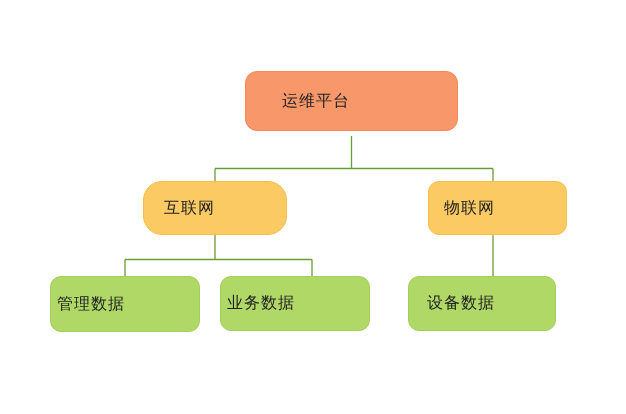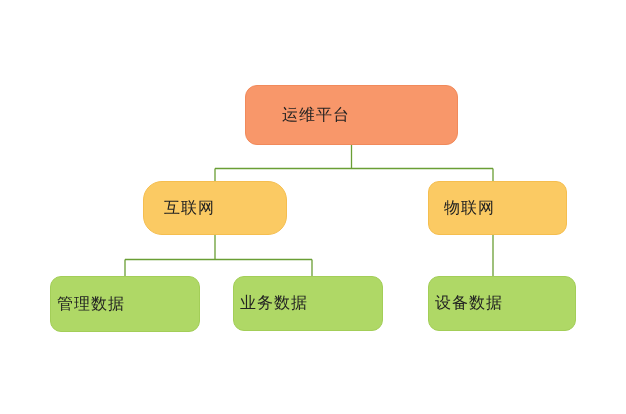--- a/index.html
+++ b/index.html
@@ -32,21 +32,21 @@
     font-size: 16px;
     letter-spacing: 1px;
     cursor: default;
   }
   .node .label {
     white-space: nowrap;
   }
   
   .node-root {
     left: 245px;
-    top: 85px;
+    top: 71px;
     width: 213px;
     height: 60px;
     background: #F8976A;
     border: 1px solid #F18A5B;
     border-radius: 12px;
     padding-left: 36px;
   }
   
   .node-internet {
     left: 143px;
@@ -73,38 +73,38 @@
     left: 50px;
     top: 276px;
     width: 150px;
     height: 56px;
     background: #AFD866;
     border: 1px solid #A3CE58;
     border-radius: 11px;
     padding-left: 6px;
   }
   .node-business {
-    left: 233px;
+    left: 220px;
     top: 276px;
     width: 150px;
     height: 55px;
     background: #AFD866;
     border: 1px solid #A3CE58;
     border-radius: 11px;
     padding-left: 6px;
   }
   .node-device {
-    left: 428px;
+    left: 408px;
     top: 276px;
     width: 148px;
     height: 55px;
     background: #AFD866;
     border: 1px solid #A3CE58;
     border-radius: 11px;
-    padding-left: 6px;
+    padding-left: 18px;
   }
 </style>
 </head>
 <body>
 
 <div class="canvas">
 
   <svg class="connectors" viewBox="0 0 626 414" xmlns="http://www.w3.org/2000/svg">
     <path d="M351.5 136 L351.5 168.5 M215 168.5 L493 168.5 M215 168.5 L215 181 M493 168.5 L493 181" fill="none" stroke="#6A9E34" stroke-width="1.3"></path>
     <path d="M215 235 L215 259.5 M125 259.5 L312 259.5 M125 259.5 L125 276 M312 259.5 L312 276" fill="none" stroke="#6A9E34" stroke-width="1.3"></path>

